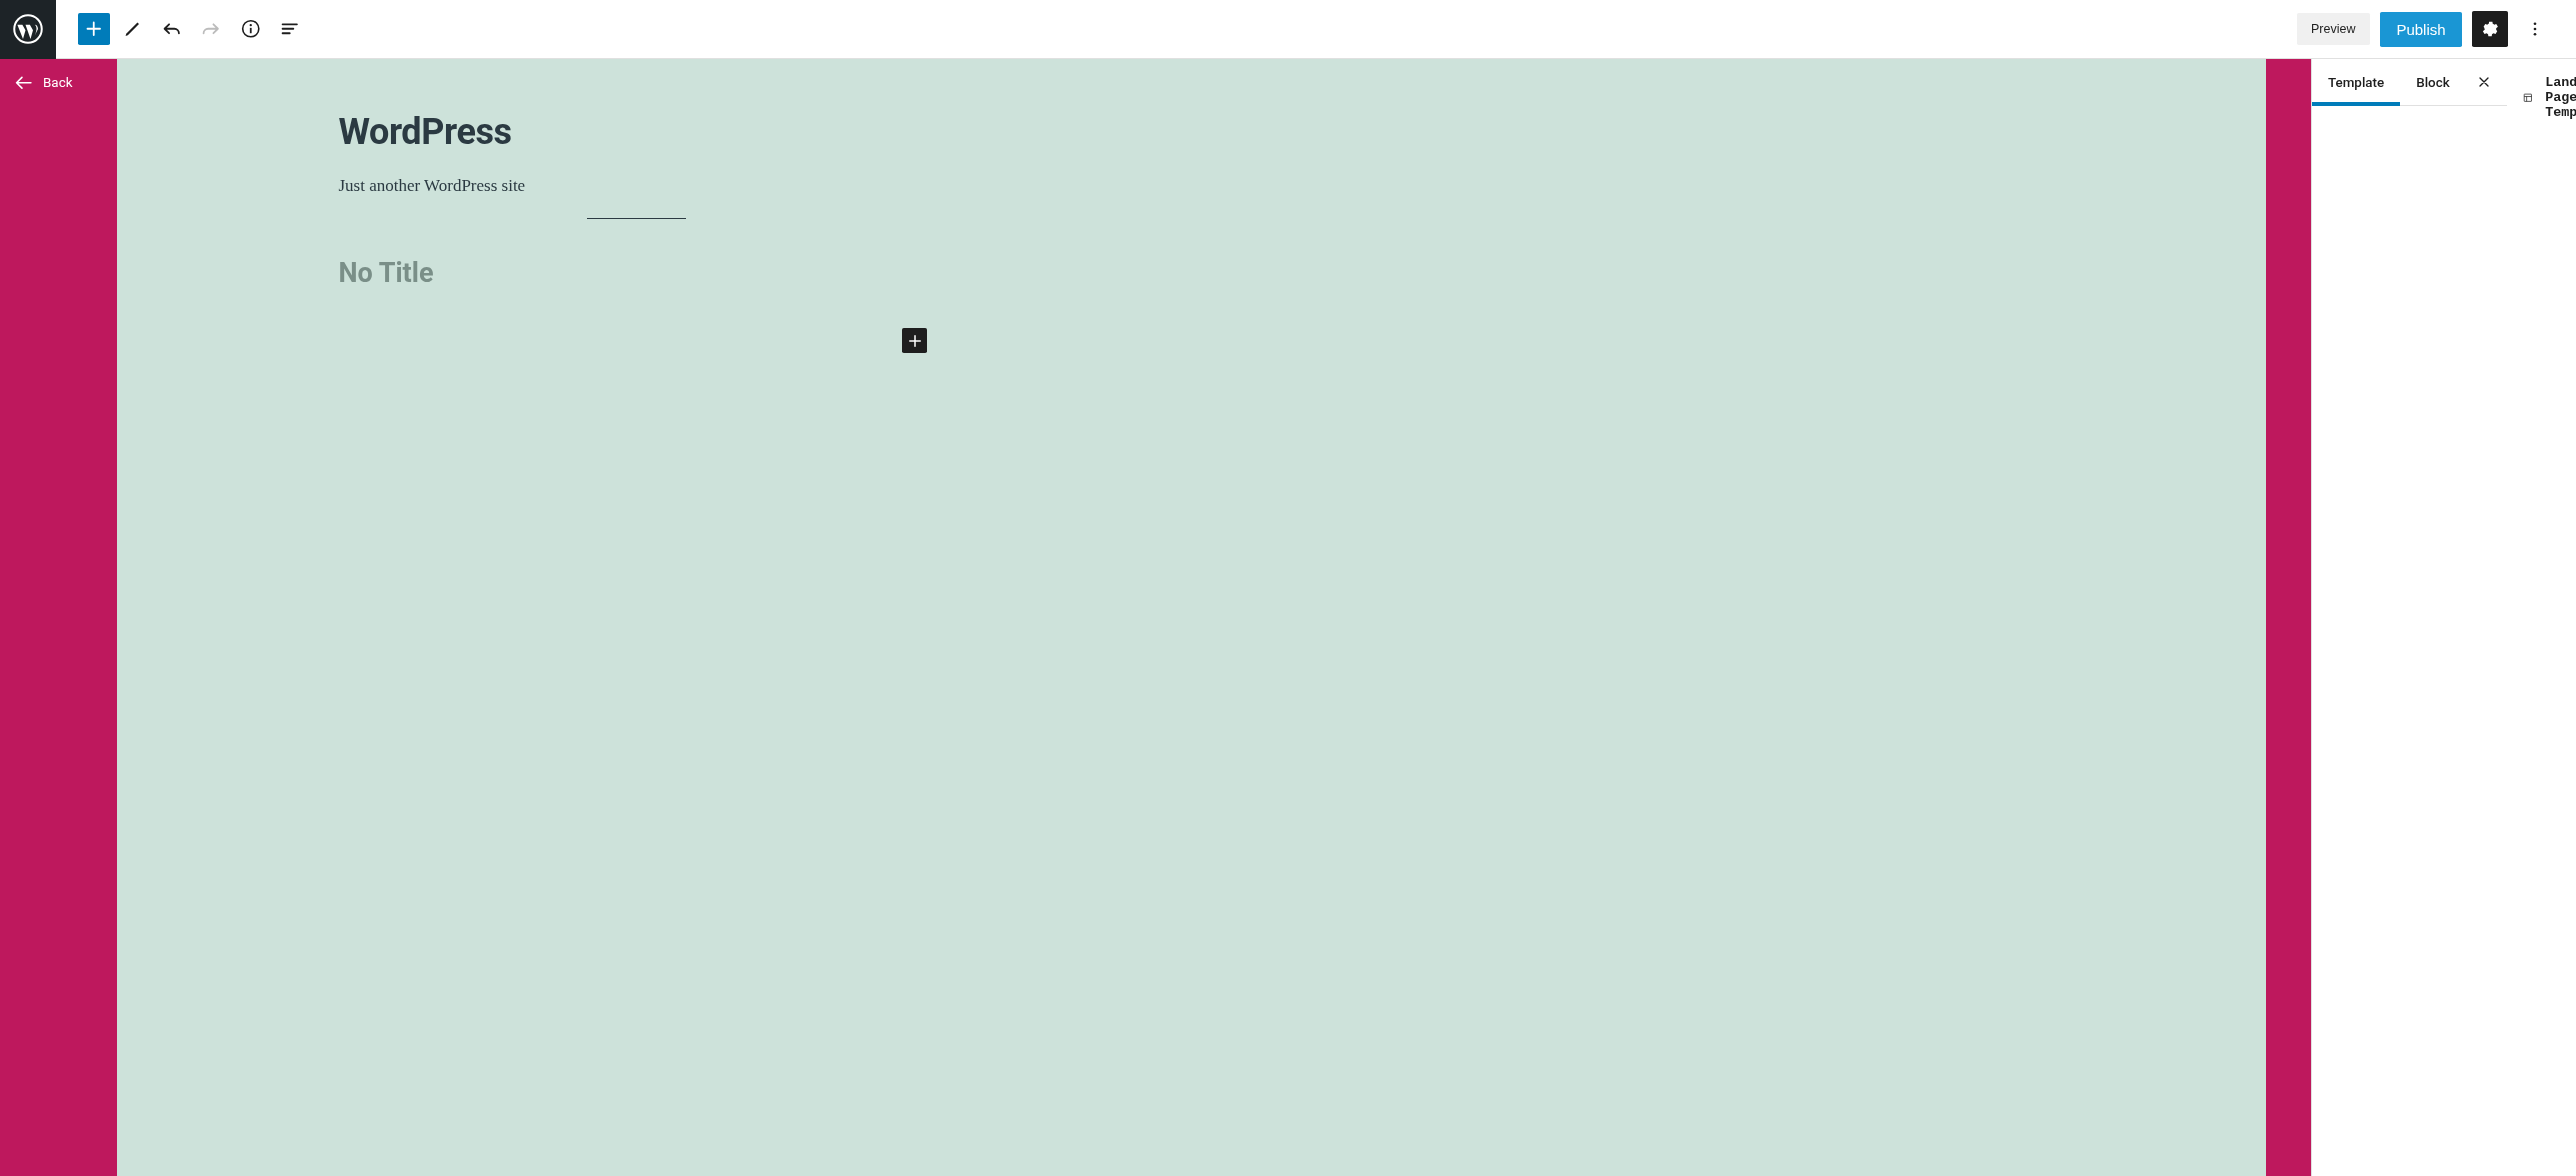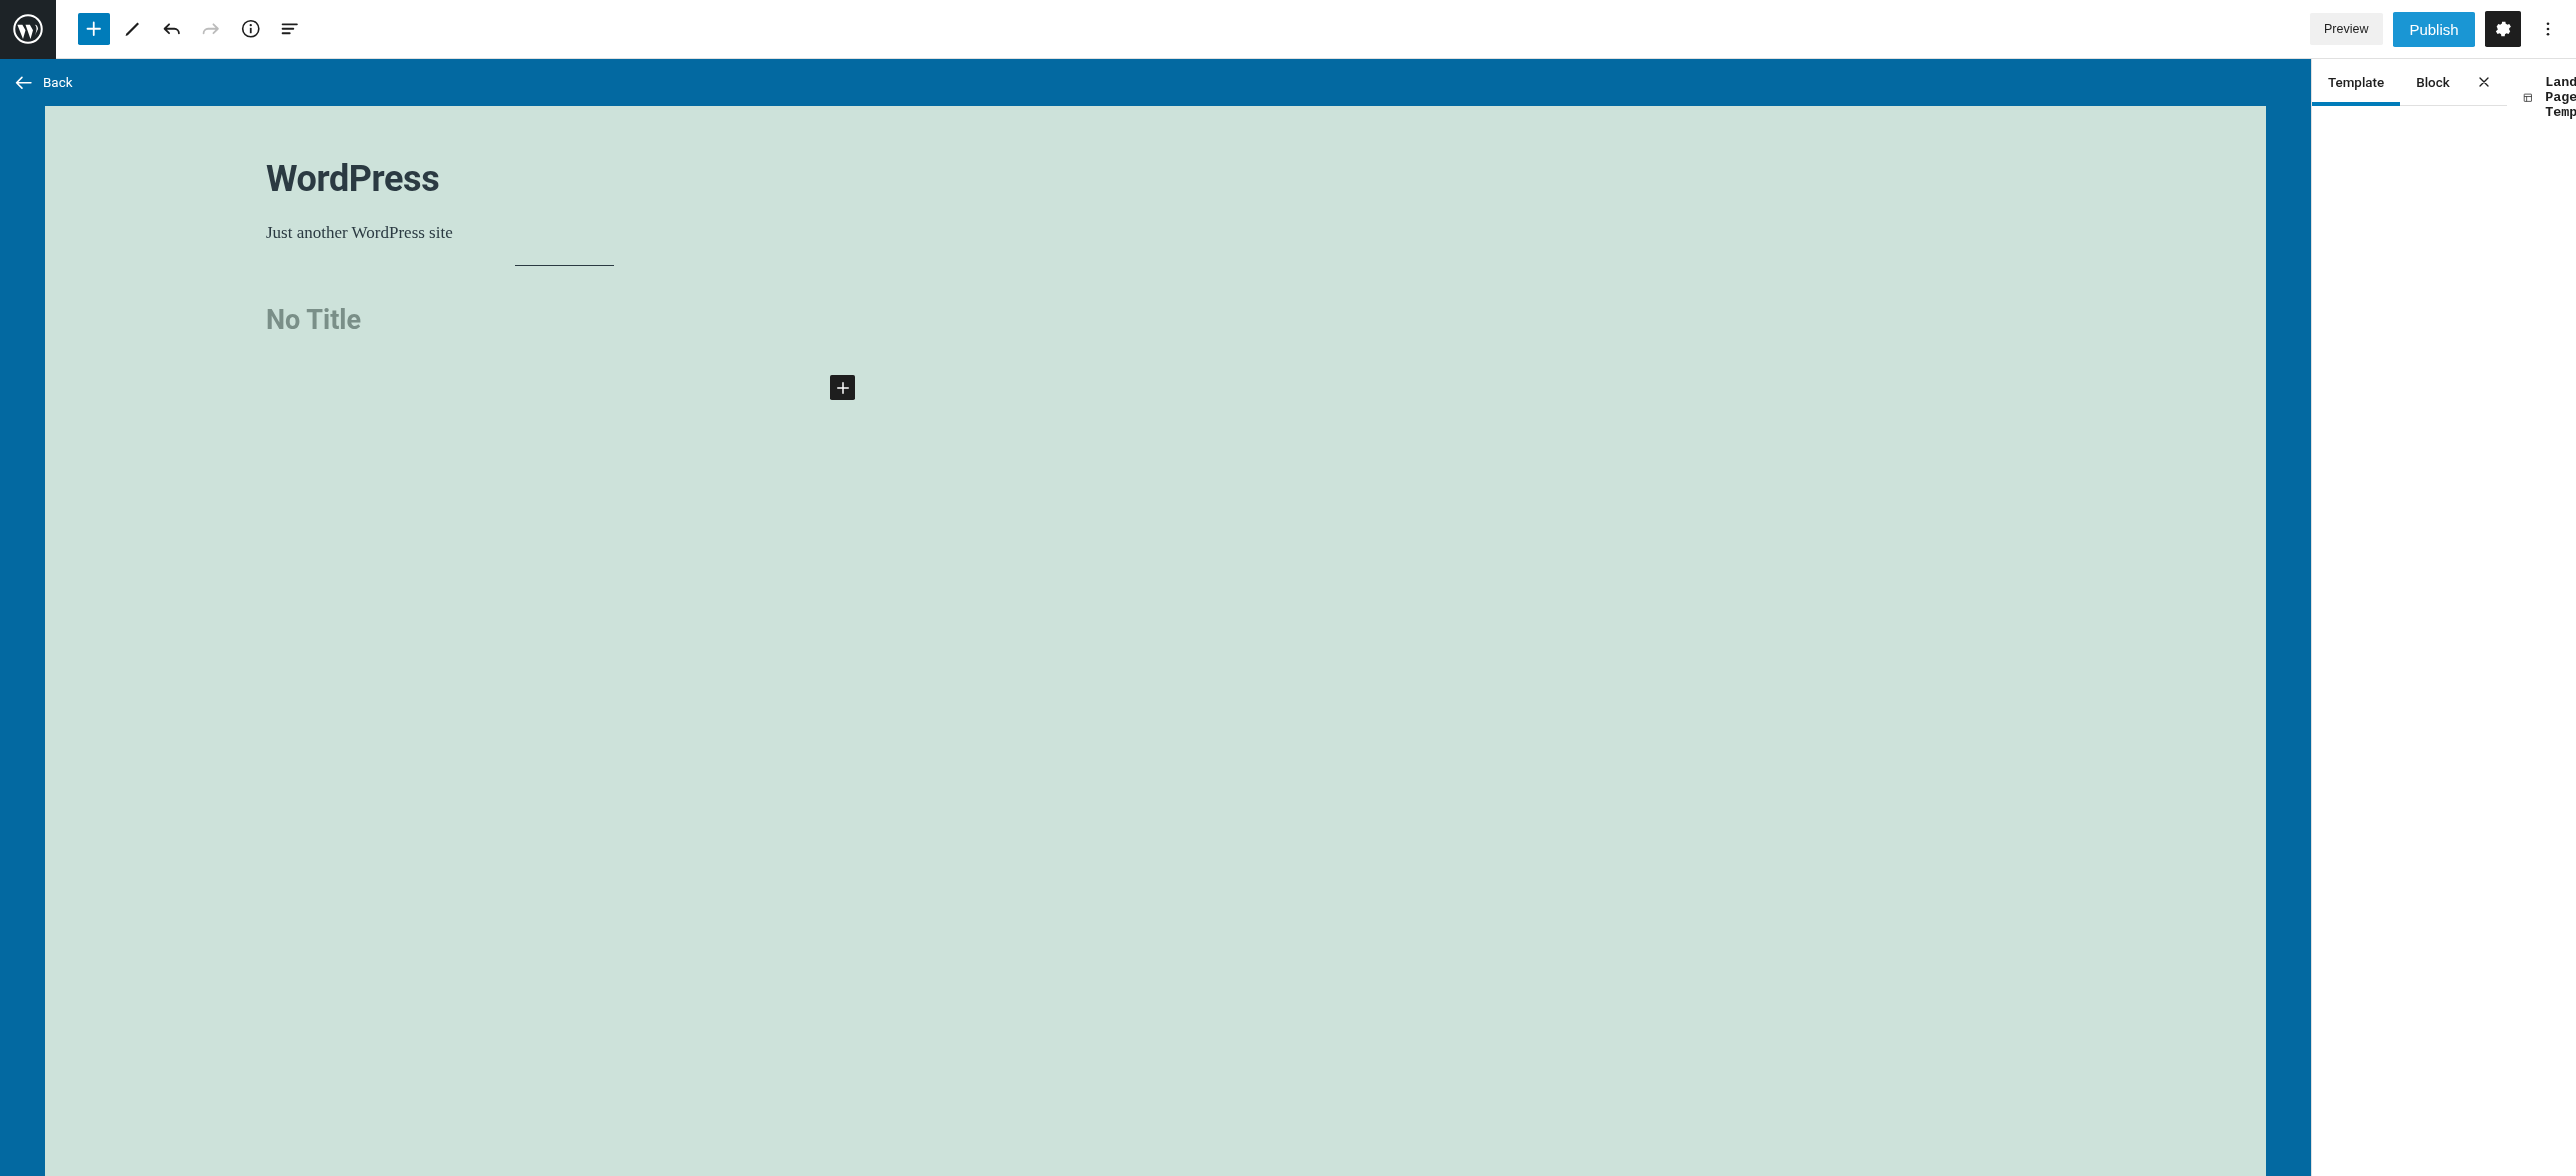--- a/index.html
+++ b/index.html
@@ -42,21 +42,21 @@
     background: #007cba;
     color: #fff;
   }
   .btn-icon-dark { color: #1e1e1e; }
   .btn-icon-disabled { color: #a0a0a0; }
   .toolbar-right {
     margin-left: auto;
     display: flex;
     align-items: center;
     gap: 10.7px;
-    padding-right: 12px;
+    padding-right: 25px;
   }
   .btn-preview {
     background: #f0f0f0;
     color: #1e1e1e;
     border: none;
     padding: 9px 14.3px;
     font-size: 12.5px;
     border-radius: 1.8px;
     cursor: pointer;
   }
@@ -88,23 +88,23 @@
   }
 
   
   .main-area {
     flex: 1;
     display: flex;
     min-height: 0;
   }
   .editor-region {
     flex: 1;
-    background: #0369a1;
-    display: flex;
-    flex-direction: column;
+    background: #be185d;
+    display: flex;
+    flex-direction: row;
     min-width: 0;
   }
   .back-bar {
     height: 47px;
     display: flex;
     align-items: center;
     padding-left: 12.5px;
     color: #fff;
     gap: 9px;
     font-size: 13.4px;

